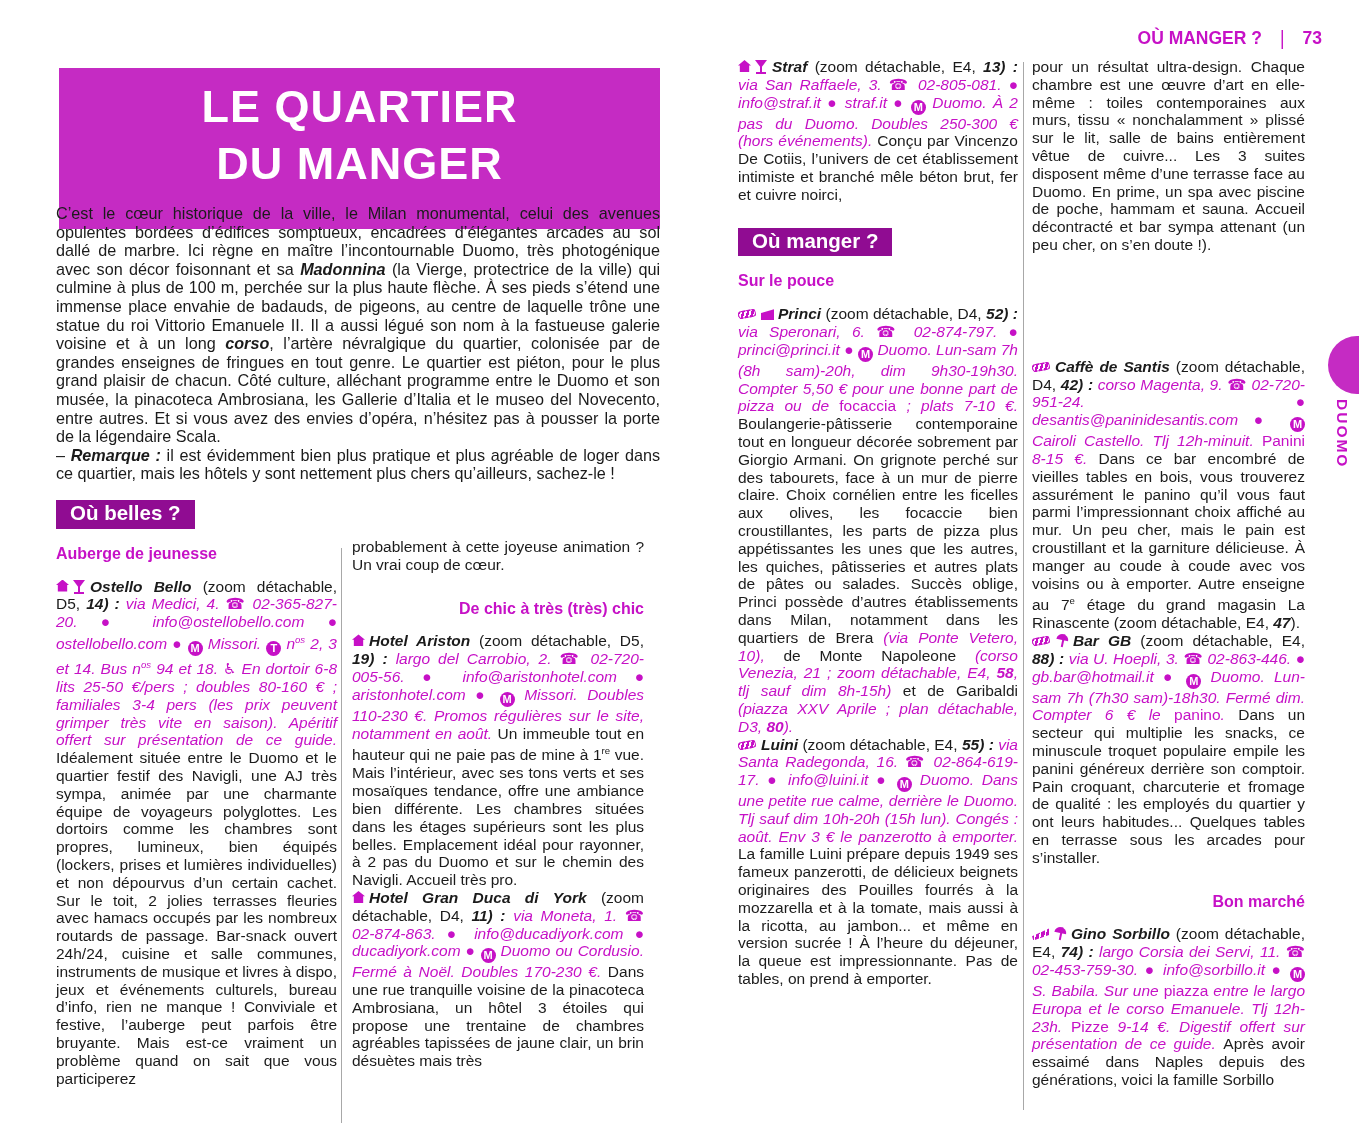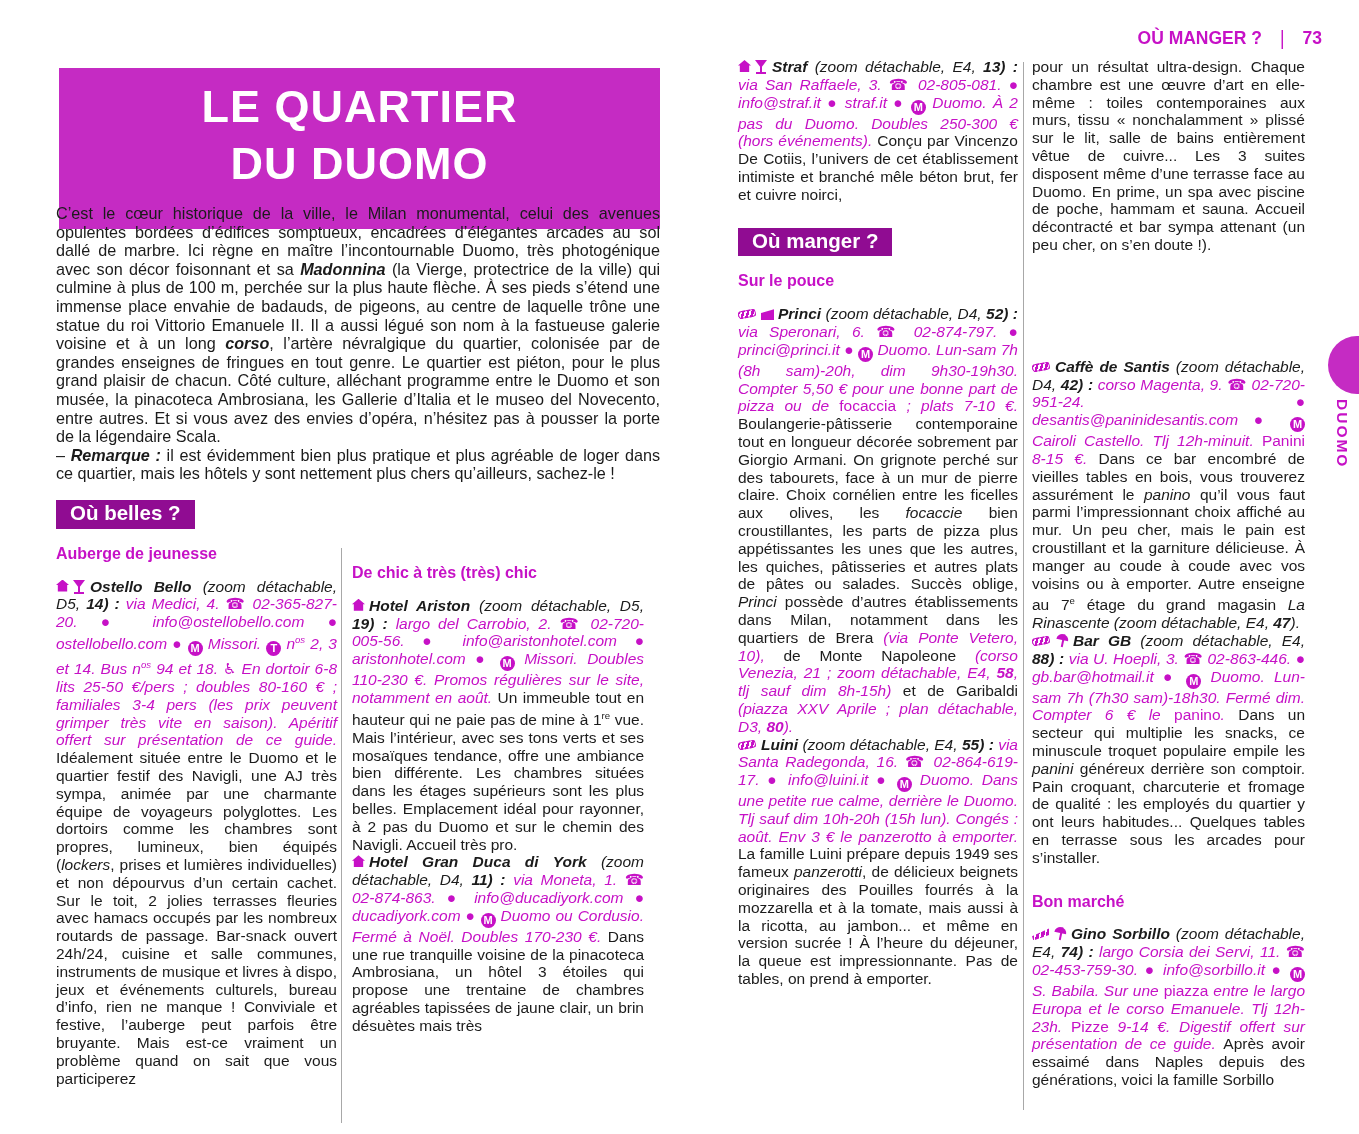--- a/index.html
+++ b/index.html
@@ -33,27 +33,27 @@
   .col{position:absolute;font-size:15.5px;line-height:17.8px;text-align:justify;hyphens:auto;}
   .col1{left:56px;top:500px;width:281px;}
   .col2{left:352px;top:538px;width:292px;}
   .col3{left:738px;top:58px;width:280px;}
   .col4{left:1032px;top:58px;width:273px;}
 
   .secbox{display:inline-block;background:var(--mag-dark);color:#fff;font-weight:bold;
           font-size:20.5px;padding:4px 14px 7px;margin:0 0 16px;}
   .mt-box{margin-top:24px;}
   h3{color:var(--mag);font-weight:bold;font-size:16px;margin:0 0 15px;text-align:left;}
-  h3.mt{margin-top:26px;}
+  h3.mt{margin-top:26px;text-align:right;}
   .gap-top{margin-top:104px;}
 
   
   .sg-r{color:var(--ink);}
   .sg-b{color:var(--ink);font-weight:normal;}
-  .sg-i{color:var(--ink);font-style:italic;margin-top:12px;}
+  .sg-i{color:var(--ink);margin-top:12px;}
   .sg-bi{color:var(--ink);font-weight:bold;font-style:italic;margin-top:12px;}
   .sg-m{color:var(--mag);font-style:italic;}
   .sg-mr{color:var(--mag);}
   .sg-mb{color:var(--mag);font-style:italic;font-weight:bold;}
   .sg-sup{color:var(--ink);vertical-align:super;font-size:62%;}
   .sg-msup{color:var(--mag);font-style:italic;vertical-align:super;font-size:62%;}
 
   
   .icon{display:inline-block;position:relative;}
   .house-icon{width:13px;height:12px;margin-right:4px;background:var(--mag);
@@ -100,35 +100,36 @@
 <div class="page">
 
   <div class="running-head">
     <span class="rh-title">OÙ MANGER ?</span>
     <span class="rh-sep">|</span>
     <span class="rh-page">73</span>
   </div>
 
   <div class="banner">
     <div>LE QUARTIER</div>
-    <div>DU DUOMO</div>
+    <div>DU MANGER</div>
   </div>
 
   <div class="intro">
     <p class="rich"><span class="sg-b">C’est le cœur historique de la ville, le Milan monumental, celui des avenues opulentes bordées d’édifices somptueux, encadrées d’élégantes arcades au sol dallé de marbre. Ici règne en maître l’incontournable Duomo, très photogénique avec son décor foisonnant et sa </span><span class="sg-bi">Madonnina</span><span class="sg-b"> (la Vierge, protectrice de la ville) qui culmine à plus de 100 m, perchée sur la plus haute flèche. À ses pieds s’étend une immense place envahie de badauds, de pigeons, au centre de laquelle trône une statue du roi Vittorio Emanuele II. Il a aussi légué son nom à la fastueuse galerie voisine et à un long </span><span class="sg-bi">corso</span><span class="sg-b">, l’artère névralgique du quartier, colonisée par de grandes enseignes de fringues en tout genre. Le quartier est piéton, pour le plus grand plaisir de chacun. Côté culture, alléchant programme entre le Duomo et son musée, la pinacoteca Ambrosiana, les Gallerie d’Italia et le museo del Novecento, entre autres. Et si vous avez des envies d’opéra, n’hésitez pas à pousser la porte de la légendaire Scala.</span></p>
     <p class="rich"><span class="sg-b">– </span><span class="sg-bi">Remarque :</span><span class="sg-r"> il est évidemment bien plus pratique et plus agréable de loger dans ce quartier, mais les hôtels y sont nettement plus chers qu’ailleurs, sachez-le !</span></p>
   </div>
 
   <div class="col col1">
     <div class="secbox">Où belles ?</div>
     <h3>Auberge de jeunesse</h3>
     <p class="rich entry"><span class="icon house-icon"></span><span class="icon cocktail-icon"></span><span class="sg-bi">Ostello Bello</span><span class="sg-i"> (zoom détachable, D5, </span><span class="sg-bi">14</span><span class="sg-bi">) : </span><span class="sg-m">via Medici, 4. ☎ 02-365-827-20. ● info@ostellobello.com ● ostellobello.com ● </span><span class="icon metro-icon"></span><span class="sg-m"> Missori. </span><span class="icon tram-icon"></span><span class="sg-m"> n</span><span class="sg-msup">os</span><span class="sg-m"> 2, 3 et 14. Bus n</span><span class="sg-msup">os</span><span class="sg-m"> 94 et 18. </span><span class="icon wheelchair-icon"></span><span class="sg-m"> En dortoir 6-8 lits 25-50 €/pers ; doubles 80-160 € ; familiales 3-4 pers (les prix peuvent grimper très vite en saison). Apéritif offert sur présentation de ce guide. </span><span class="sg-r">Idéalement située entre le Duomo et le quartier festif des Navigli, une AJ très sympa, animée par une charmante équipe de voyageurs polyglottes. Les dortoirs comme les chambres sont propres, lumineux, bien équipés (</span><span class="sg-i">lockers</span><span class="sg-r">, prises et lumières individuelles) et non dépourvus d’un certain cachet. Sur le toit, 2 jolies terrasses fleuries avec hamacs occupés par les nombreux routards de passage. Bar-snack ouvert 24h/24, cuisine et salle communes, instruments de musique et livres à dispo, jeux et événements culturels, bureau d’info, rien ne manque ! Conviviale et festive, l’auberge peut parfois être bruyante. Mais est-ce vraiment un problème quand on sait que vous participerez</span></p>
   </div>
 
   <div class="col col2">
+    <p class="rich"><span class="sg-r">probablement à cette joyeuse animation ? Un vrai coup de cœur.</span></p>
     <h3 class="mt">De chic à très (très) chic</h3>
     <p class="rich entry"><span class="icon house-icon"></span><span class="sg-bi">Hotel Ariston</span><span class="sg-i"> (zoom détachable, D5, </span><span class="sg-bi">19</span><span class="sg-bi">) : </span><span class="sg-m">largo del Carrobio, 2. ☎ 02-720-005-56. ● info@aristonhotel.com ● aristonhotel.com ● </span><span class="icon metro-icon"></span><span class="sg-m"> Missori. Doubles 110-230 €. Promos régulières sur le site, notamment en août. </span><span class="sg-r">Un immeuble tout en hauteur qui ne paie pas de mine à 1</span><span class="sg-sup">re</span><span class="sg-r"> vue. Mais l’intérieur, avec ses tons verts et ses mosaïques tendance, offre une ambiance bien différente. Les chambres situées dans les étages supérieurs sont les plus belles. Emplacement idéal pour rayonner, à 2 pas du Duomo et sur le chemin des Navigli. Accueil très pro.</span></p>
     <p class="rich entry"><span class="icon house-icon"></span><span class="sg-bi">Hotel Gran Duca di York</span><span class="sg-i"> (zoom détachable, D4, </span><span class="sg-bi">11</span><span class="sg-bi">) : </span><span class="sg-m">via Moneta, 1. ☎ 02-874-863. ● info@ducadiyork.com ● ducadiyork.com ● </span><span class="icon metro-icon"></span><span class="sg-m"> Duomo ou Cordusio. Fermé à Noël. Doubles 170-230 €. </span><span class="sg-r">Dans une rue tranquille voisine de la pinacoteca Ambrosiana, un hôtel 3 étoiles qui propose une trentaine de chambres agréables tapissées de jaune clair, un brin désuètes mais très</span></p>
   </div>
 
   <div class="col col3">
     <p class="rich entry"><span class="icon house-icon"></span><span class="icon cocktail-icon"></span><span class="sg-bi">Straf</span><span class="sg-i"> (zoom détachable, E4, </span><span class="sg-bi">13</span><span class="sg-bi">) : </span><span class="sg-m">via San Raffaele, 3. ☎ 02-805-081. ● info@straf.it ● straf.it ● </span><span class="icon metro-icon"></span><span class="sg-m"> Duomo. À 2 pas du Duomo. Doubles 250-300 € (hors événements). </span><span class="sg-r">Conçu par Vincenzo De Cotiis, l’univers de cet établissement intimiste et branché mêle béton brut, fer et cuivre noirci,</span></p>
     <div class="secbox mt-box">Où manger ?</div>
     <h3>Sur le pouce</h3>
     <p class="rich entry"><span class="icon sandwich-icon"></span><span class="icon pastry-icon"></span><span class="sg-bi">Princi</span><span class="sg-i"> (zoom détachable, D4, </span><span class="sg-bi">52</span><span class="sg-bi">) : </span><span class="sg-m">via Speronari, 6. ☎ 02-874-797. ● princi@princi.it ● </span><span class="icon metro-icon"></span><span class="sg-m"> Duomo. Lun-sam 7h (8h sam)-20h, dim 9h30-19h30. Compter 5,50 € pour une bonne part de pizza ou de </span><span class="sg-mr">focaccia</span><span class="sg-m"> ; plats 7-10 €. </span><span class="sg-r">Boulangerie-pâtisserie contemporaine tout en longueur décorée sobrement par Giorgio Armani. On grignote perché sur des tabourets, face à un mur de pierre claire. Choix cornélien entre les ficelles aux olives, les </span><span class="sg-i">focaccie</span><span class="sg-r"> bien croustillantes, les parts de pizza plus appétissantes les unes que les autres, les quiches, pâtisseries et autres plats de pâtes ou salades. Succès oblige, </span><span class="sg-i">Princi</span><span class="sg-r"> possède d’autres établissements dans Milan, notamment dans les quartiers de Brera </span><span class="sg-m">(via Ponte Vetero, 10),</span><span class="sg-r"> de Monte Napoleone </span><span class="sg-m">(corso Venezia, 21 ; zoom détachable, E4, </span><span class="sg-mb">58</span><span class="sg-m">, tlj sauf dim 8h-15h)</span><span class="sg-r"> et de Garibaldi </span><span class="sg-m">(piazza XXV Aprile ; plan détachable, D3, </span><span class="sg-mb">80</span><span class="sg-m">).</span></p>

